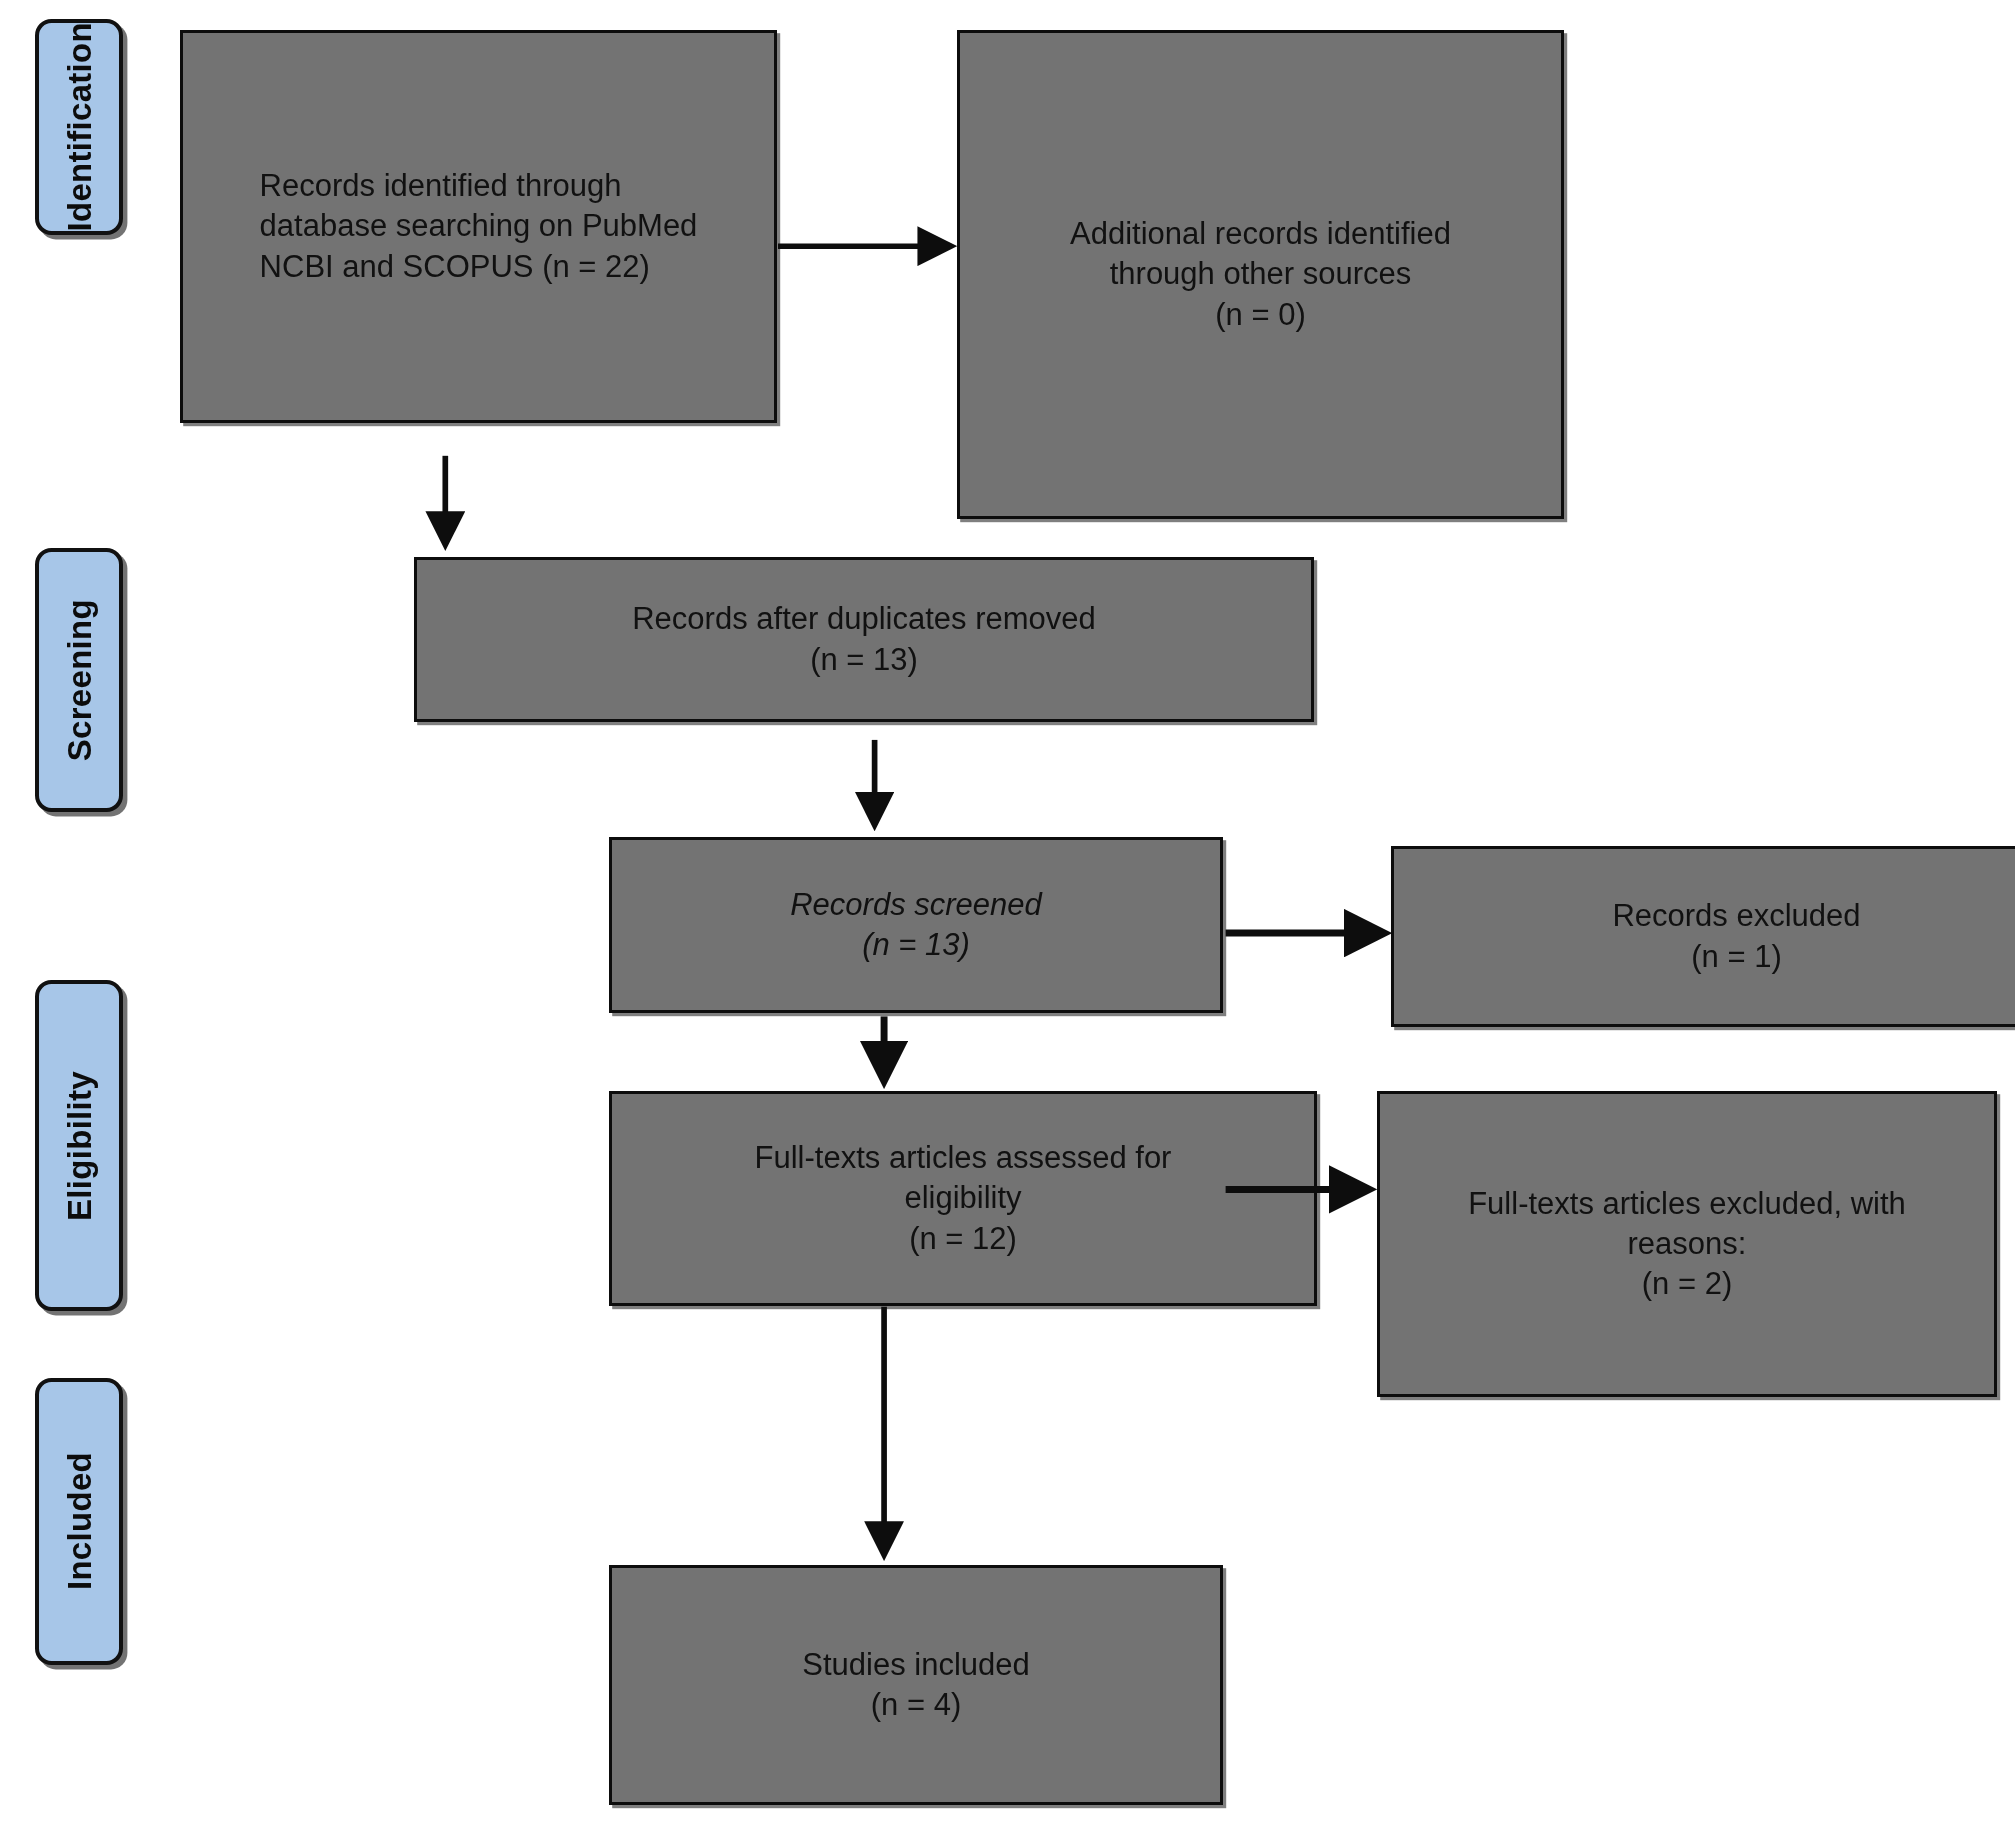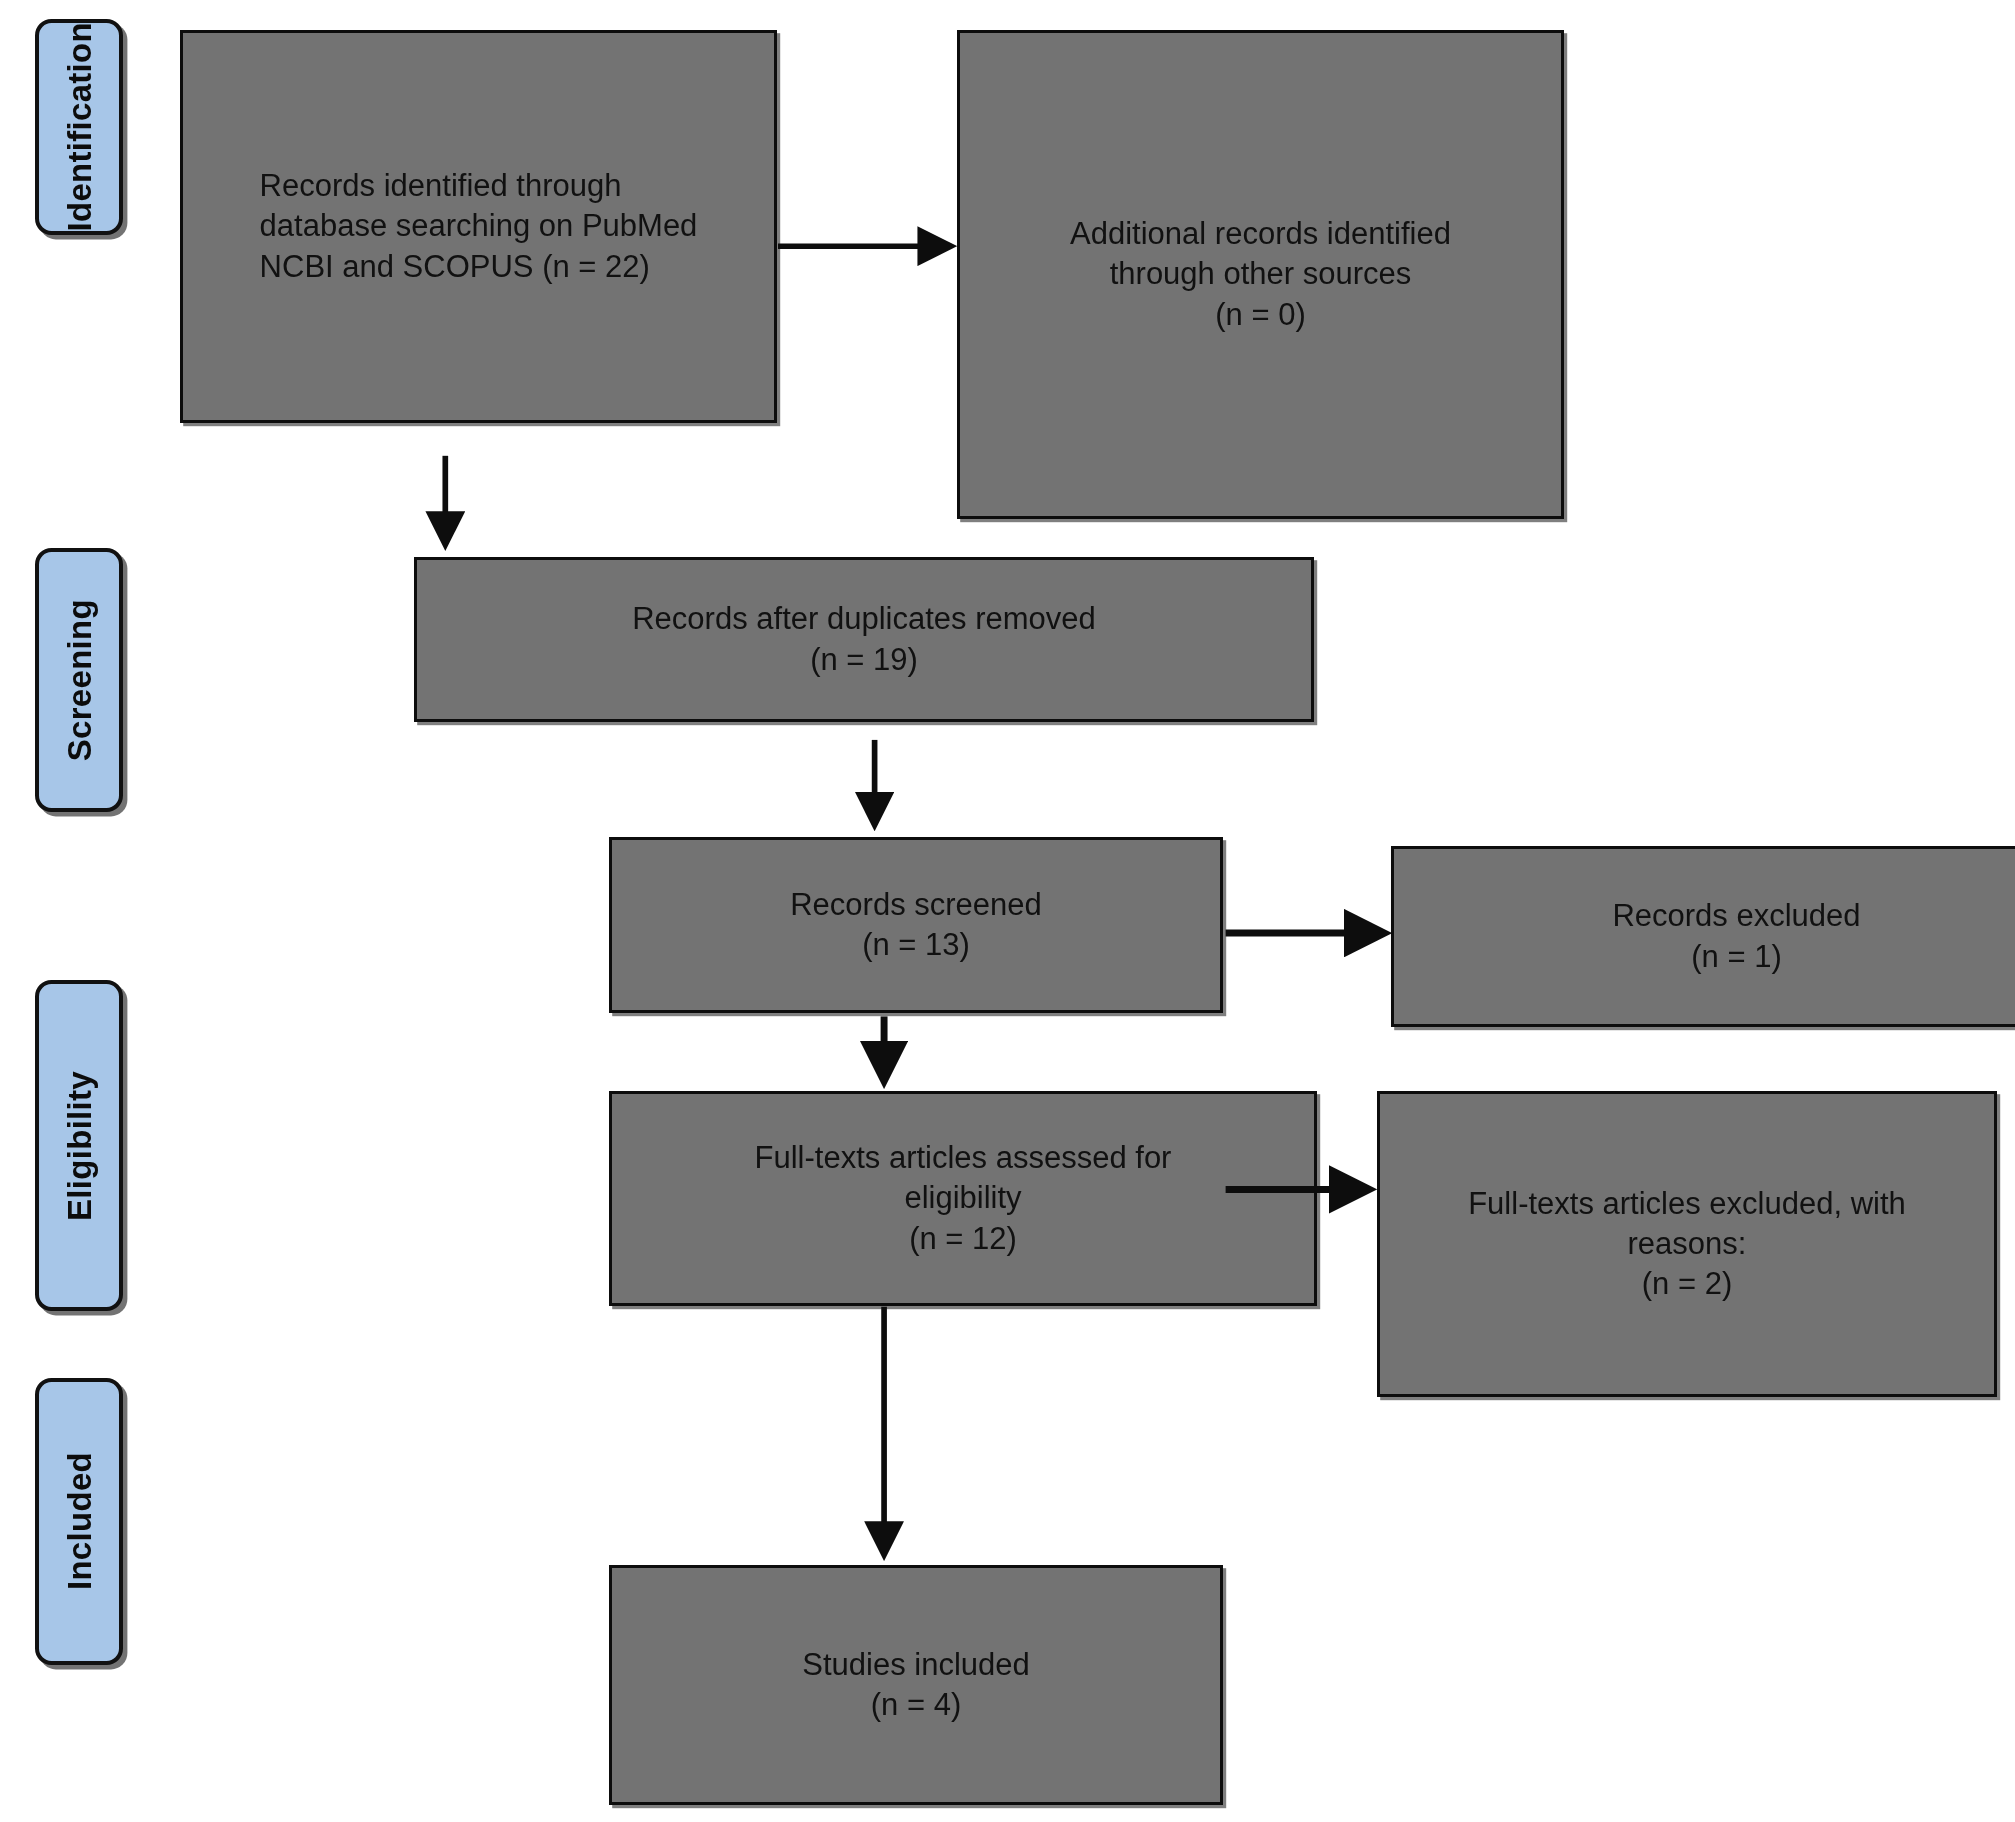--- a/index.html
+++ b/index.html
@@ -100,24 +100,24 @@
   </div>
 
   <div class="flow-box" style="left:957px; top:30px; width:607px; height:489px;">
     <span class="box-text">Additional records identified
 through other sources
 (n = 0)</span>
   </div>
 
   <div class="flow-box" style="left:414px; top:557px; width:900px; height:165px;">
     <span class="box-text">Records after duplicates removed
-(n = 19)</span>
+(n = 13)</span>
   </div>
 
-  <div class="flow-box" style="left:609px; top:837px; width:614px; height:176px;">
+  <div class="flow-box" style="left:609px; top:837px; width:614px; height:176px;font-style:italic;">
     <span class="box-text">Records screened
 (n = 13)</span>
   </div>
 
   <div class="flow-box" style="left:1391px; top:846px; width:691px; height:181px;">
     <span class="box-text">Records excluded
 (n = 1)</span>
   </div>
 
   <div class="flow-box" style="left:609px; top:1091px; width:708px; height:215px;">

